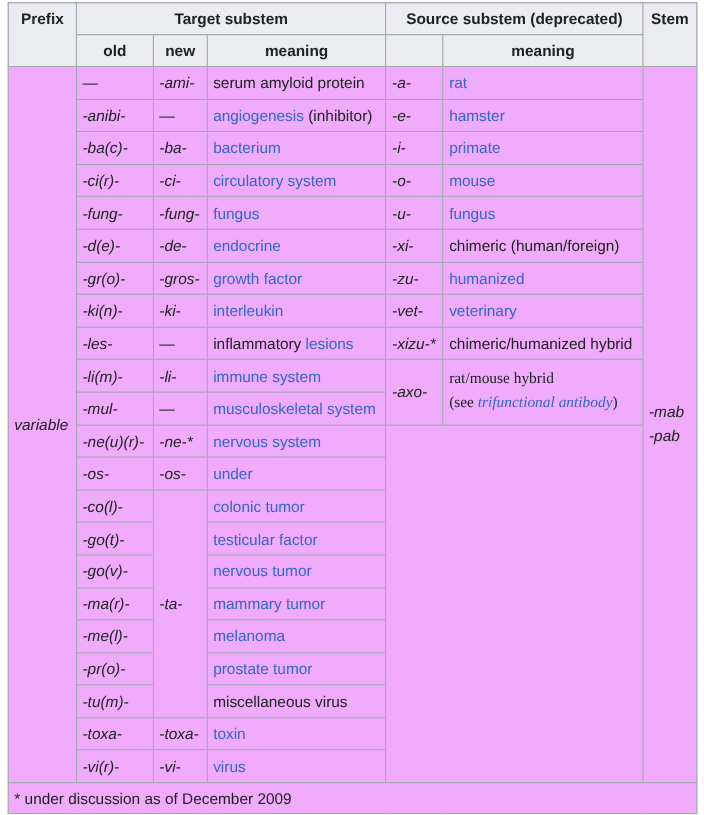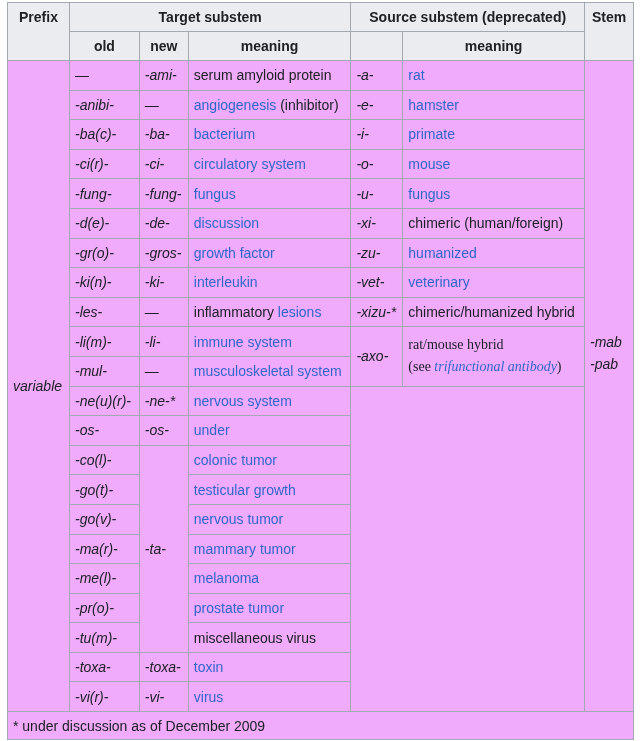--- a/index.html
+++ b/index.html
@@ -58,21 +58,21 @@
   </thead>
   <tbody id="tbody">
       <tr>
         <td rowspan="22" class="it">variable</td>
         <td class="">—</td>
         <td class="it">-ami-</td>
         <td><span>serum amyloid protein</span></td>
         <td class="it">-a-</td>
         <td><span class="link">rat</span></td>
         <td rowspan="22" class="it" style="padding-top: 270px; vertical-align: top;">
-          <div style="line-height: 22px;">-mab</div>
+          <div style="line-height: 22px; margin-top: 32px;">-mab</div>
           <div style="line-height: 22px;">-pab</div>
         </td>
       </tr>
       <tr>
         <td class="it">-anibi-</td>
         <td class="">—</td>
         <td><span class="link">angiogenesis</span><span> (inhibitor)</span></td>
         <td class="it">-e-</td>
         <td><span class="link">hamster</span></td>
       </tr>
@@ -93,21 +93,21 @@
       <tr>
         <td class="it">-fung-</td>
         <td class="it">-fung-</td>
         <td><span class="link">fungus</span></td>
         <td class="it">-u-</td>
         <td><span class="link">fungus</span></td>
       </tr>
       <tr>
         <td class="it">-d(e)-</td>
         <td class="it">-de-</td>
-        <td><span class="link">discussion</span></td>
+        <td><span class="link">endocrine</span></td>
         <td class="it">-xi-</td>
         <td><span>chimeric</span><span> (human/foreign)</span></td>
       </tr>
       <tr>
         <td class="it">-gr(o)-</td>
         <td class="it">-gros-</td>
         <td><span class="link">growth factor</span></td>
         <td class="it">-zu-</td>
         <td><span class="link">humanized</span></td>
       </tr>
@@ -151,21 +151,21 @@
         <td class="it">-os-</td>
         <td><span class="link">under</span></td>
       </tr>
       <tr>
         <td class="it">-co(l)-</td>
         <td class="it" rowspan="7">-ta-</td>
         <td><span class="link">colonic tumor</span></td>
       </tr>
       <tr>
         <td class="it">-go(t)-</td>
-        <td><span class="link">testicular growth</span></td>
+        <td><span class="link">testicular factor</span></td>
       </tr>
       <tr>
         <td class="it">-go(v)-</td>
         <td><span class="link">nervous tumor</span></td>
       </tr>
       <tr>
         <td class="it">-ma(r)-</td>
         <td><span class="link">mammary tumor</span></td>
       </tr>
       <tr>

